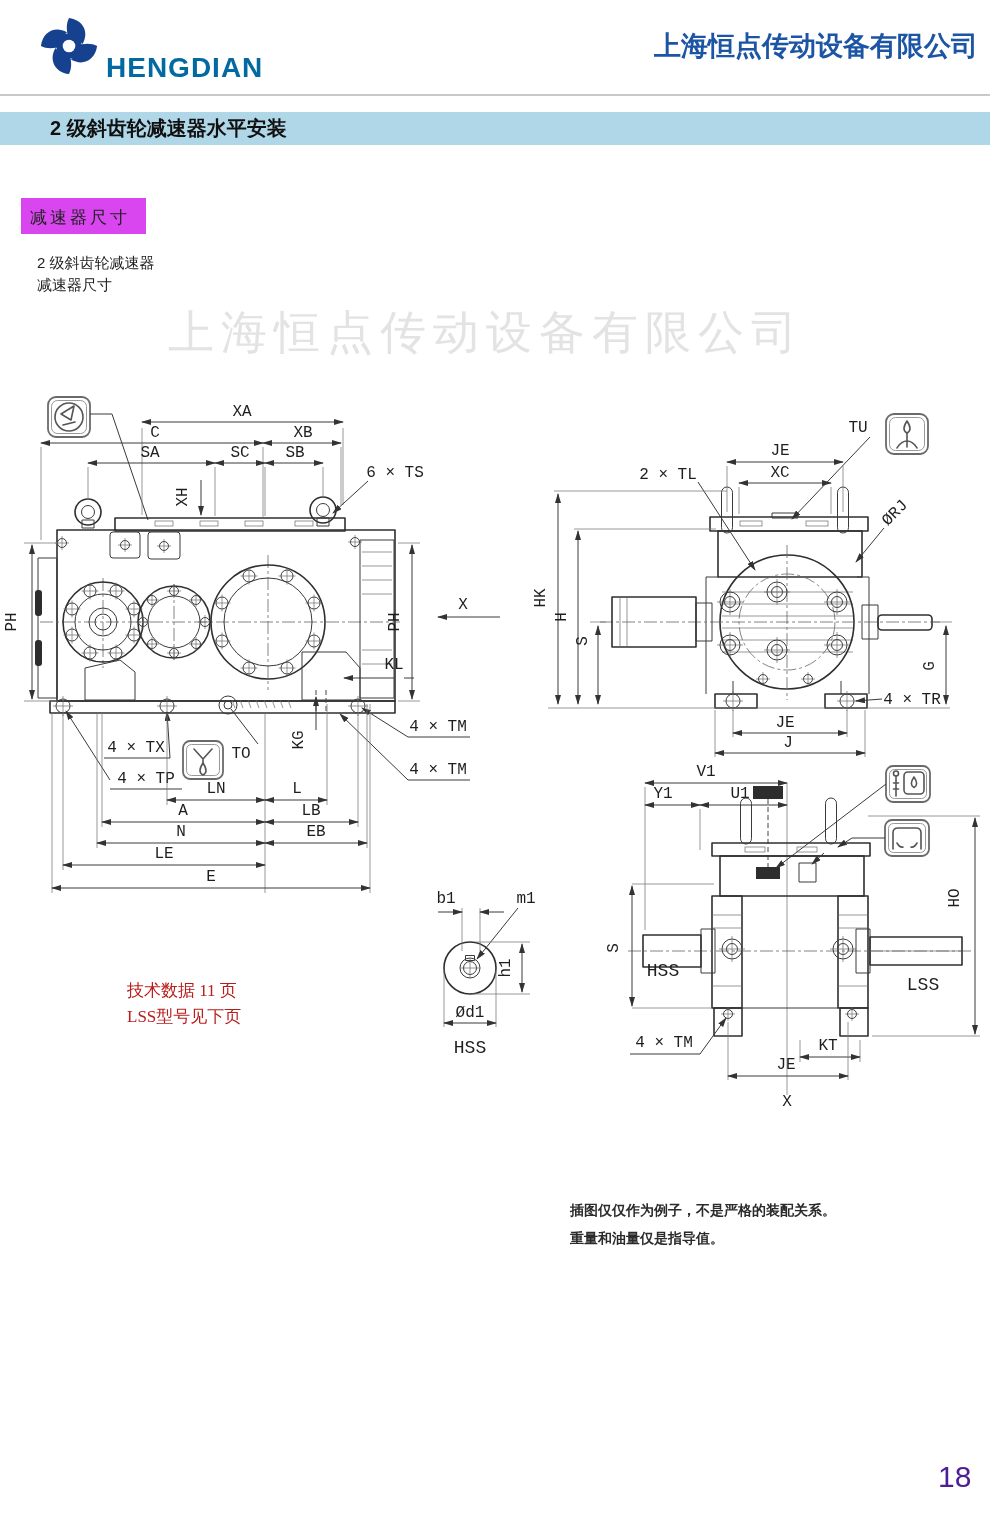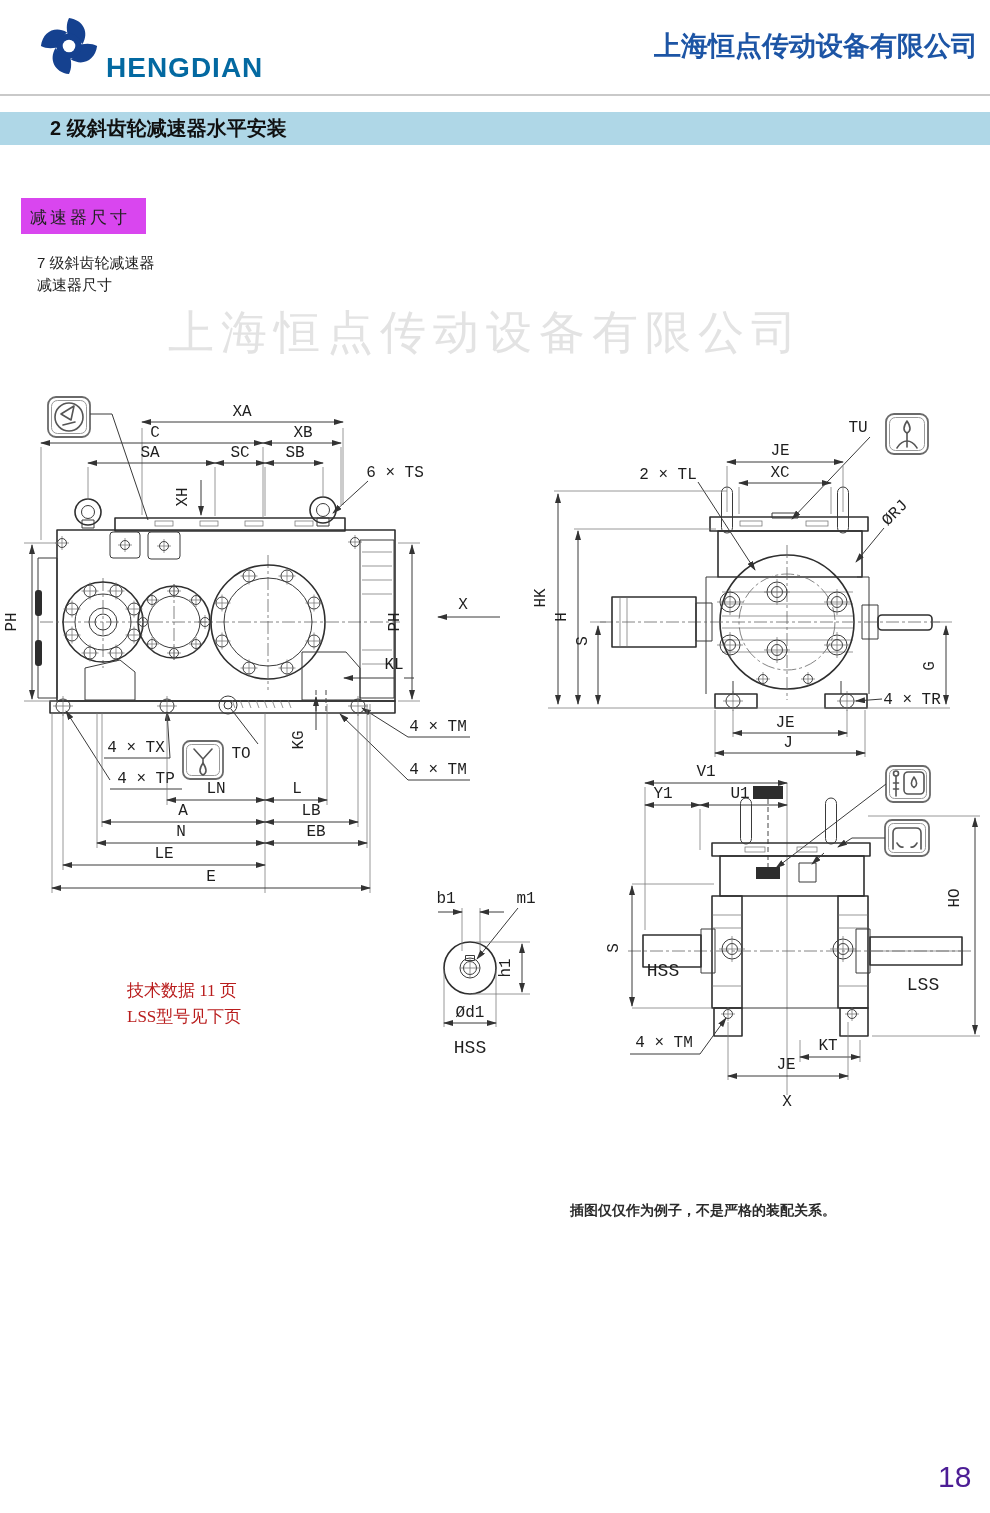--- a/index.html
+++ b/index.html
@@ -64,21 +64,21 @@
     </svg>
     <span class="logo-text">HENGDIAN</span>
     <span class="company">上海恒点传动设备有限公司</span>
   </div>
 
   <div class="titlebar">
     <span>2 级斜齿轮减速器水平安装</span>
   </div>
   <div class="section">减速器尺寸</div>
   <div class="intro">
-    <div>7 级斜齿轮减速器</div>
+    <div>2 级斜齿轮减速器</div>
     <div>减速器尺寸</div>
   </div>
   <div class="watermark">上海恒点传动设备有限公司</div>
 
   <svg id="art" width="990" height="1513" viewBox="0 0 990 1513">
     <defs>
       <marker id="ah" viewBox="0 0 10 6" refX="9" refY="3" markerWidth="10" markerHeight="6" orient="auto-start-reverse">
         <path d="M0,0L10,3L0,6Z" fill="#333"></path>
       </marker>
       <g id="bS">
@@ -506,15 +506,16 @@
       <text class="dts" x="470" y="1053" text-anchor="middle">HSS</text>
     </g>
   </svg>
 
   <div class="refnotes">
     <div>技术数据 11 页</div>
     <div>LSS型号见下页</div>
   </div>
   <div class="disclaimer">
     <div>插图仅仅作为例子，不是严格的装配关系。</div>
+    <div>重量和油量仅是指导值。</div>
   </div>
   <div class="pagenum">18</div>
 </div>
 
 </body></html>

